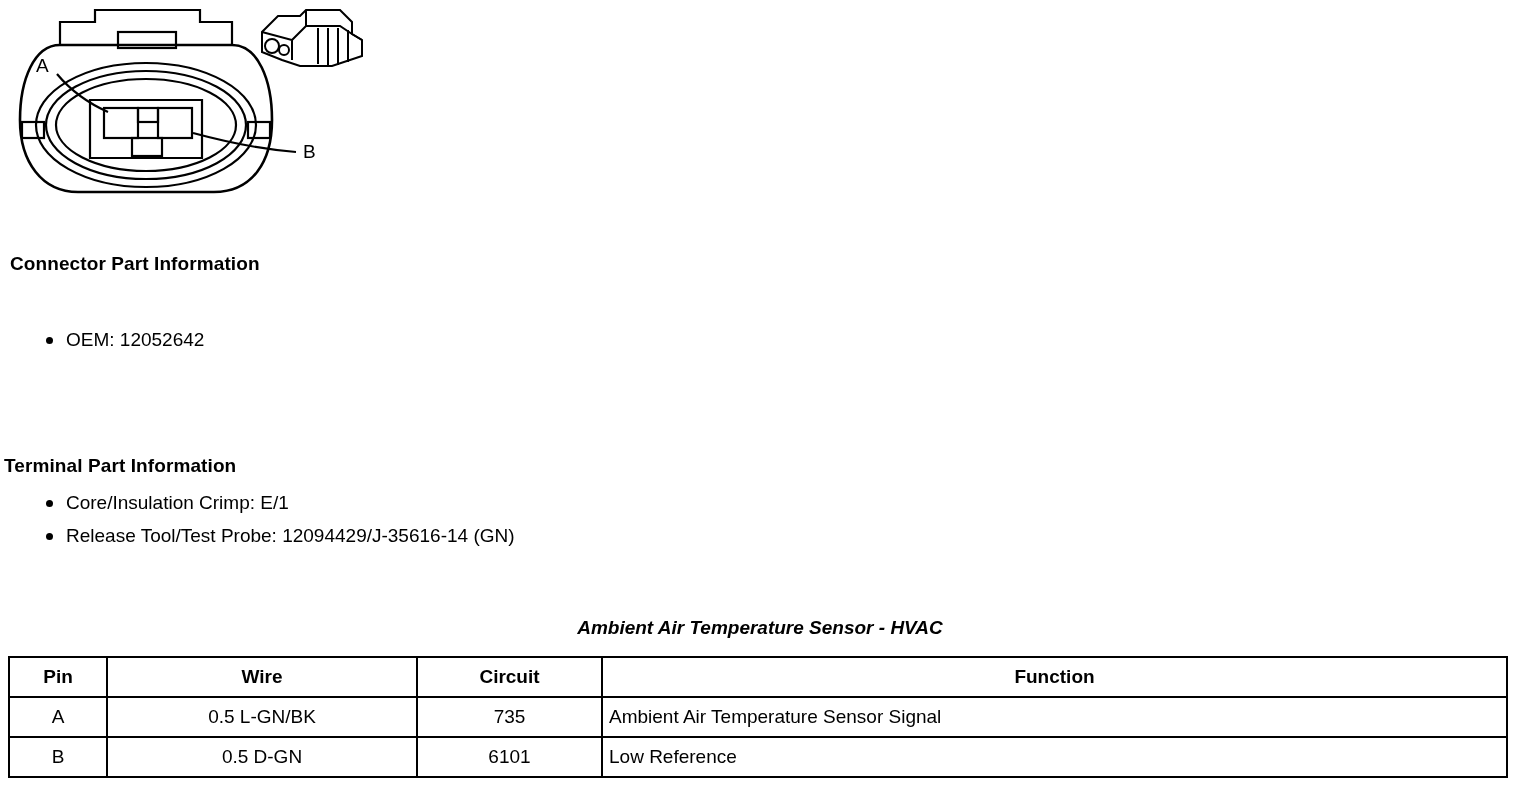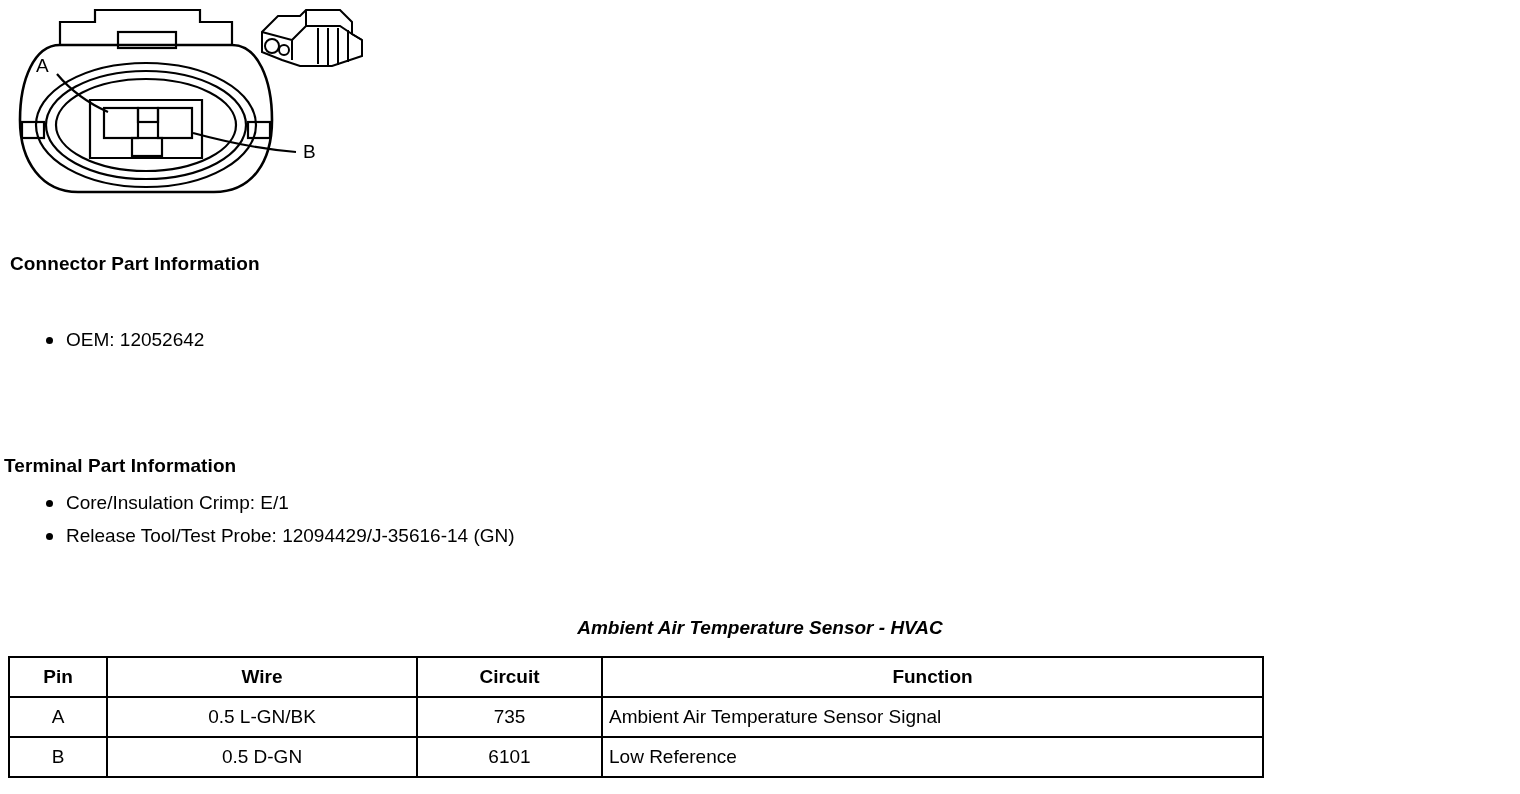--- a/index.html
+++ b/index.html
@@ -70,21 +70,21 @@
     top: 617px;
     text-align: center;
     font-size: 19px;
     font-weight: bold;
     font-style: italic;
   }
   #pin-table {
     position: absolute;
     left: 8px;
     top: 656px;
-    width: 1256px;
+    width: 1500px;
     border-collapse: collapse;
     table-layout: fixed;
   }
   #pin-table th,
   #pin-table td {
     border: 2px solid #000;
     font-size: 19px;
     font-weight: normal;
     height: 38px;
     padding: 0 6px;

